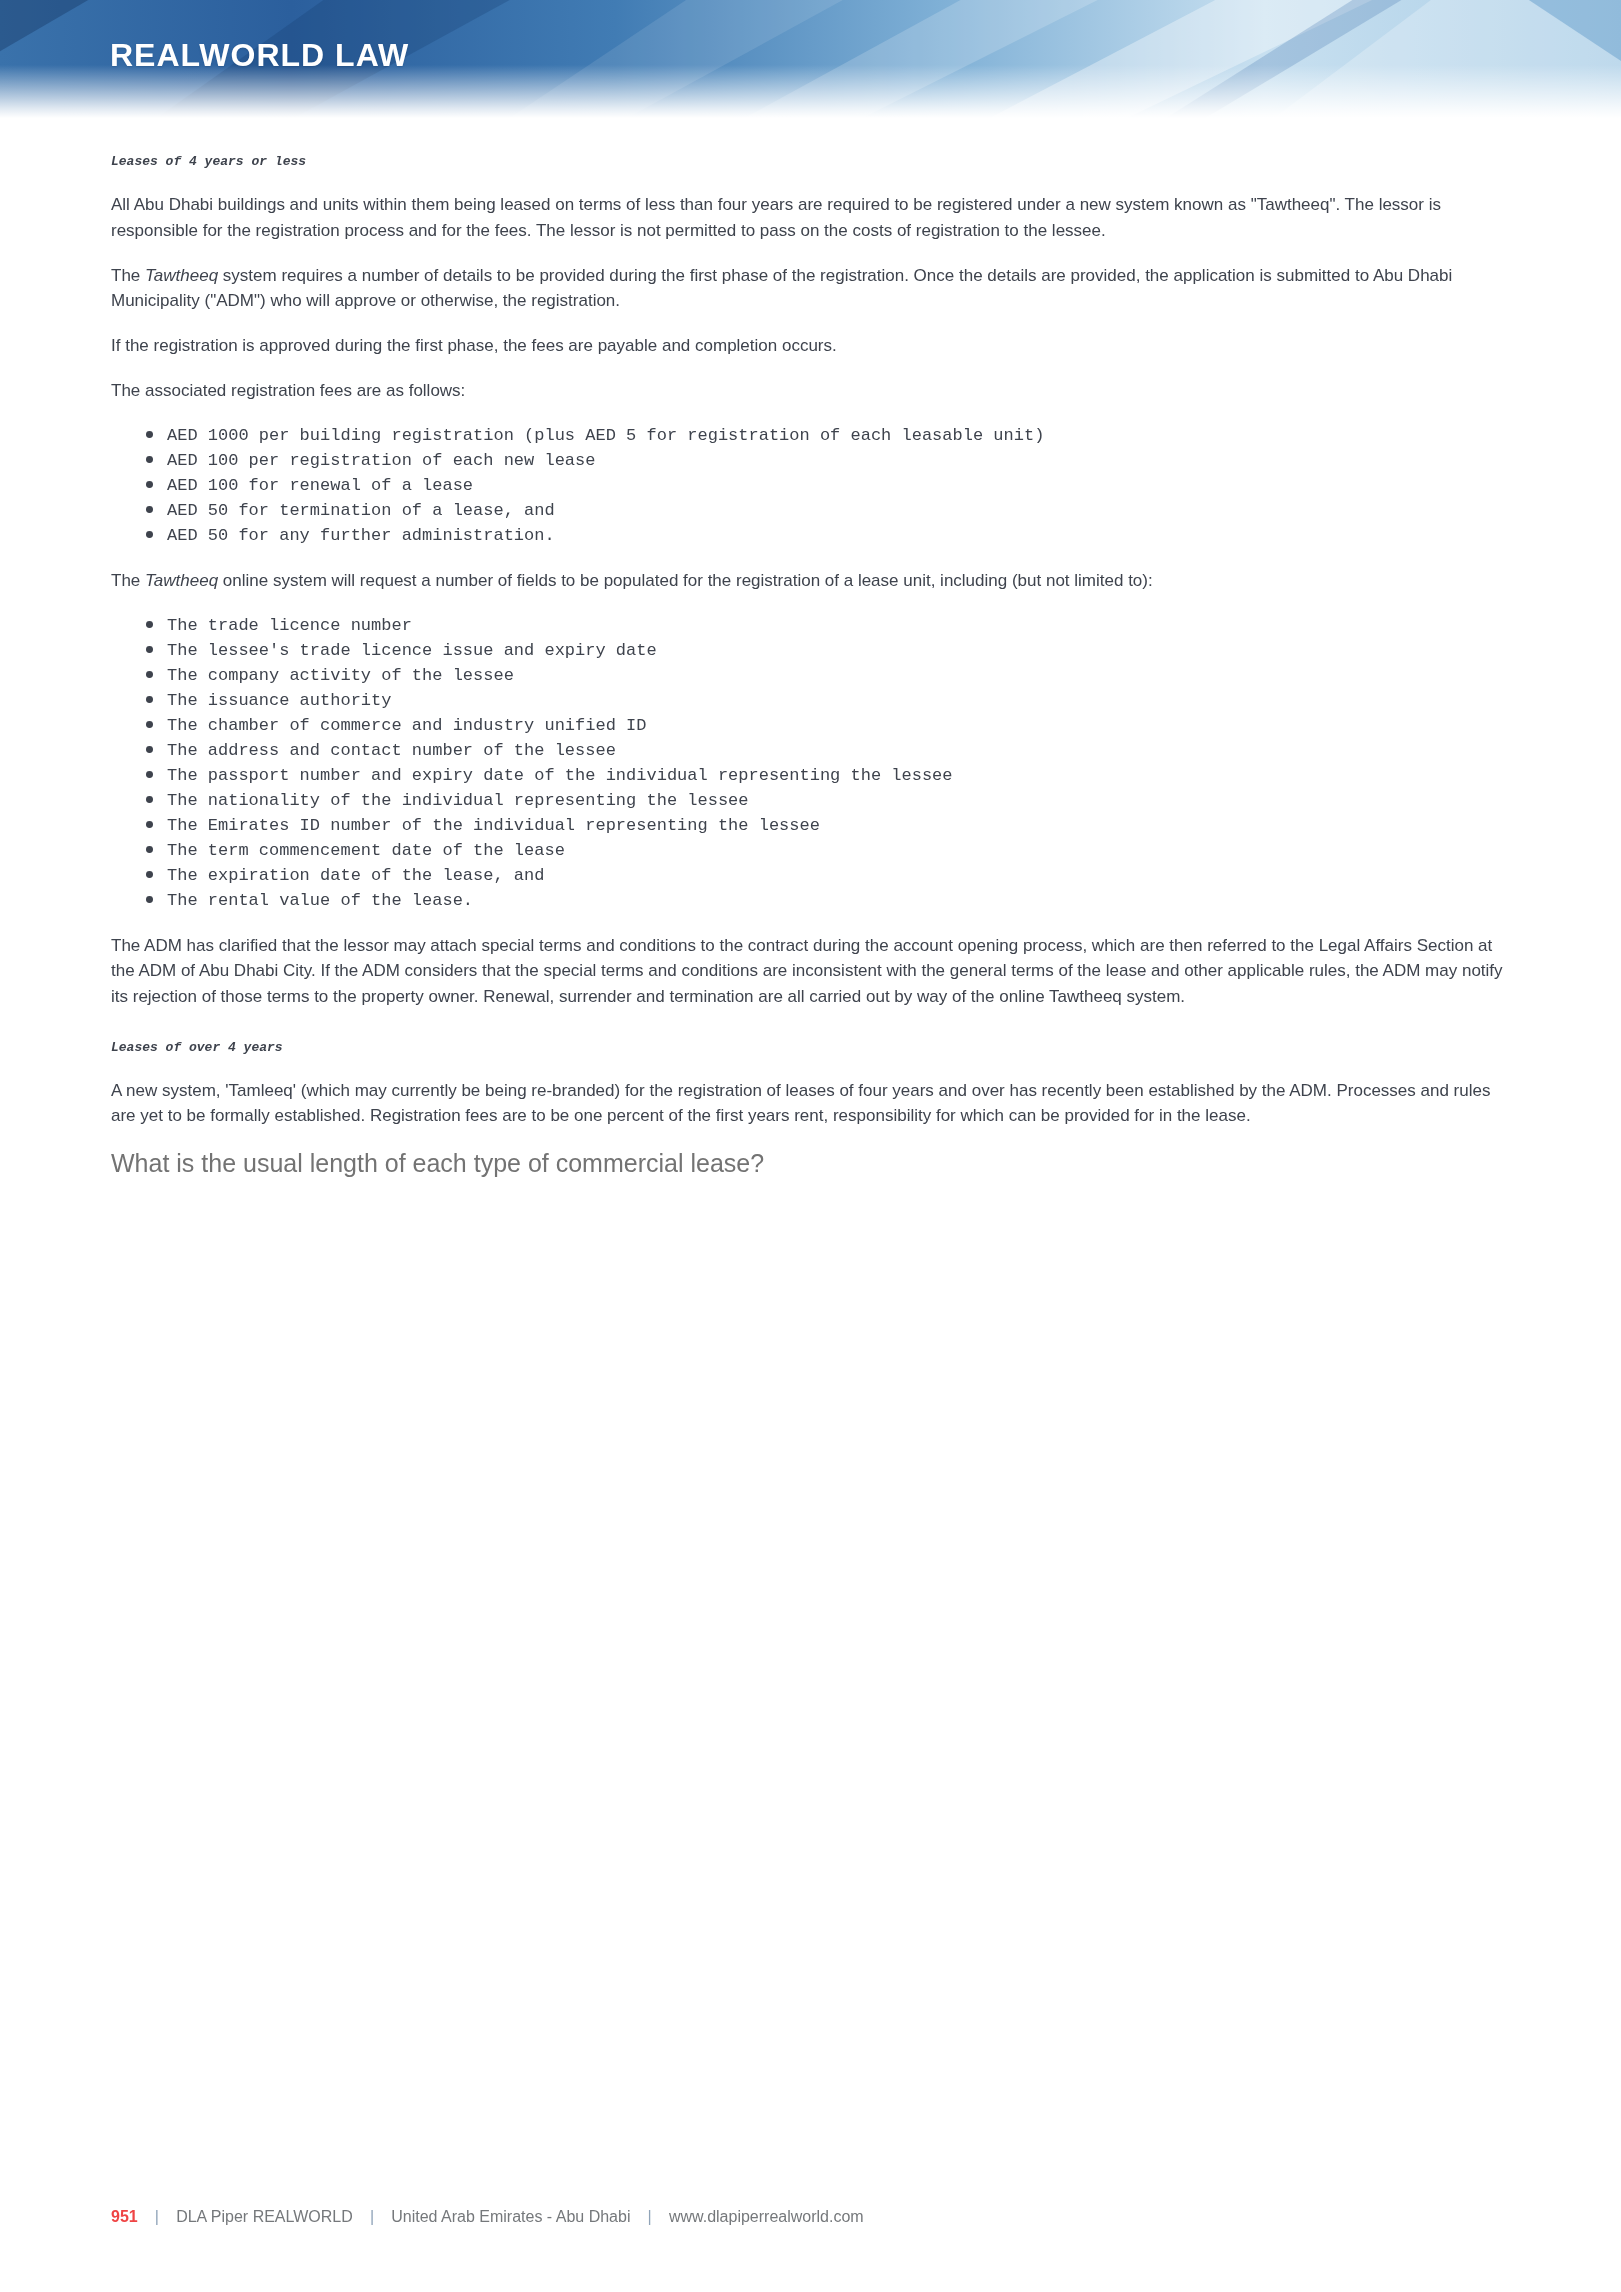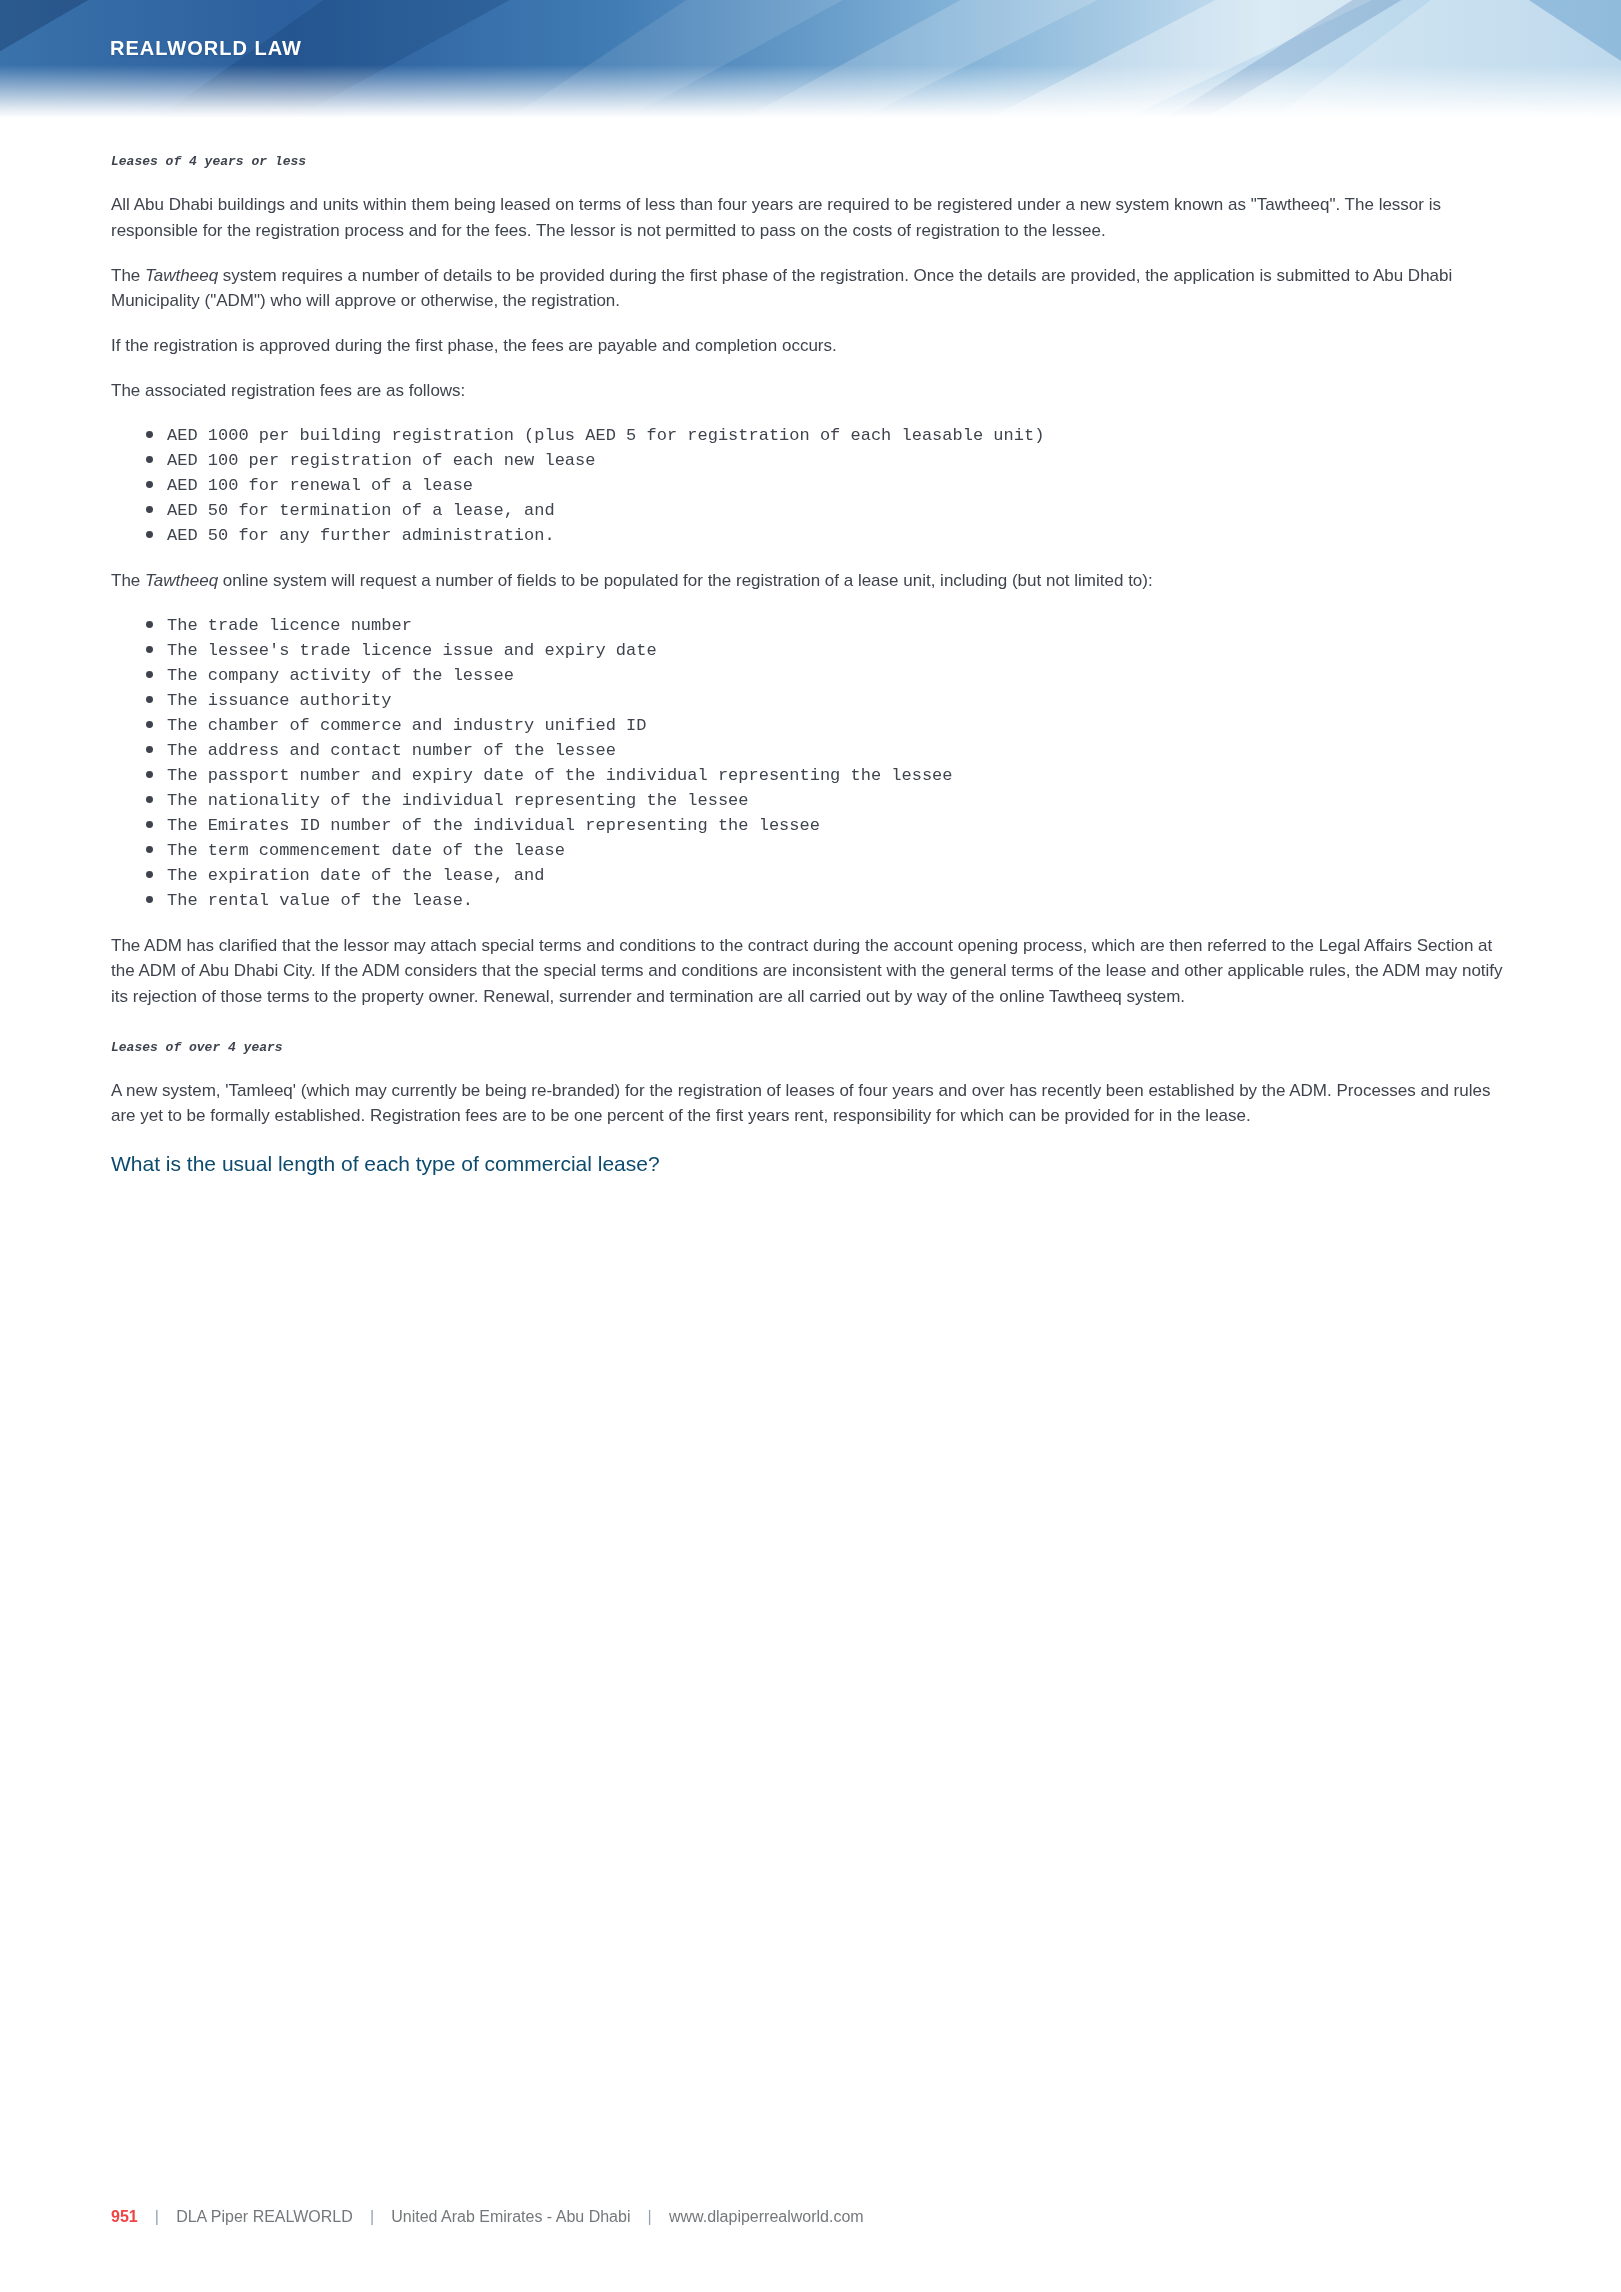--- a/index.html
+++ b/index.html
@@ -26,21 +26,21 @@
   }
   .page-header svg {
     position: absolute;
     top: 0; left: 0;
     display: block;
   }
   .header-title {
     position: absolute;
     left: 110px;
     top: 37px;
-    font-size: 20px;
+    font-size: 32px;
     font-weight: bold;
     letter-spacing: 1px;
     color: #ffffff;
     text-shadow: 0 1px 2px rgba(20,50,90,0.25);
   }
 
   
   .document-content {
     position: absolute;
     top: 149px;
@@ -78,23 +78,23 @@
     position: absolute;
     left: -20.6px;
     top: 7.8px;
     width: 6.9px;
     height: 6.9px;
     border-radius: 50%;
     background: #3e434d;
   }
   .question-heading {
     margin: 21.6px 0 0 0;
-    font-size: 21px;
+    font-size: 25px;
     font-weight: normal;
-    color: #0c4a6e;
+    color: #737373;
     line-height: 27.4px;
   }
 
   
   .page-footer {
     position: absolute;
     left: 111px;
     top: 2208px;
     font-size: 16px;
     color: #75787b;

